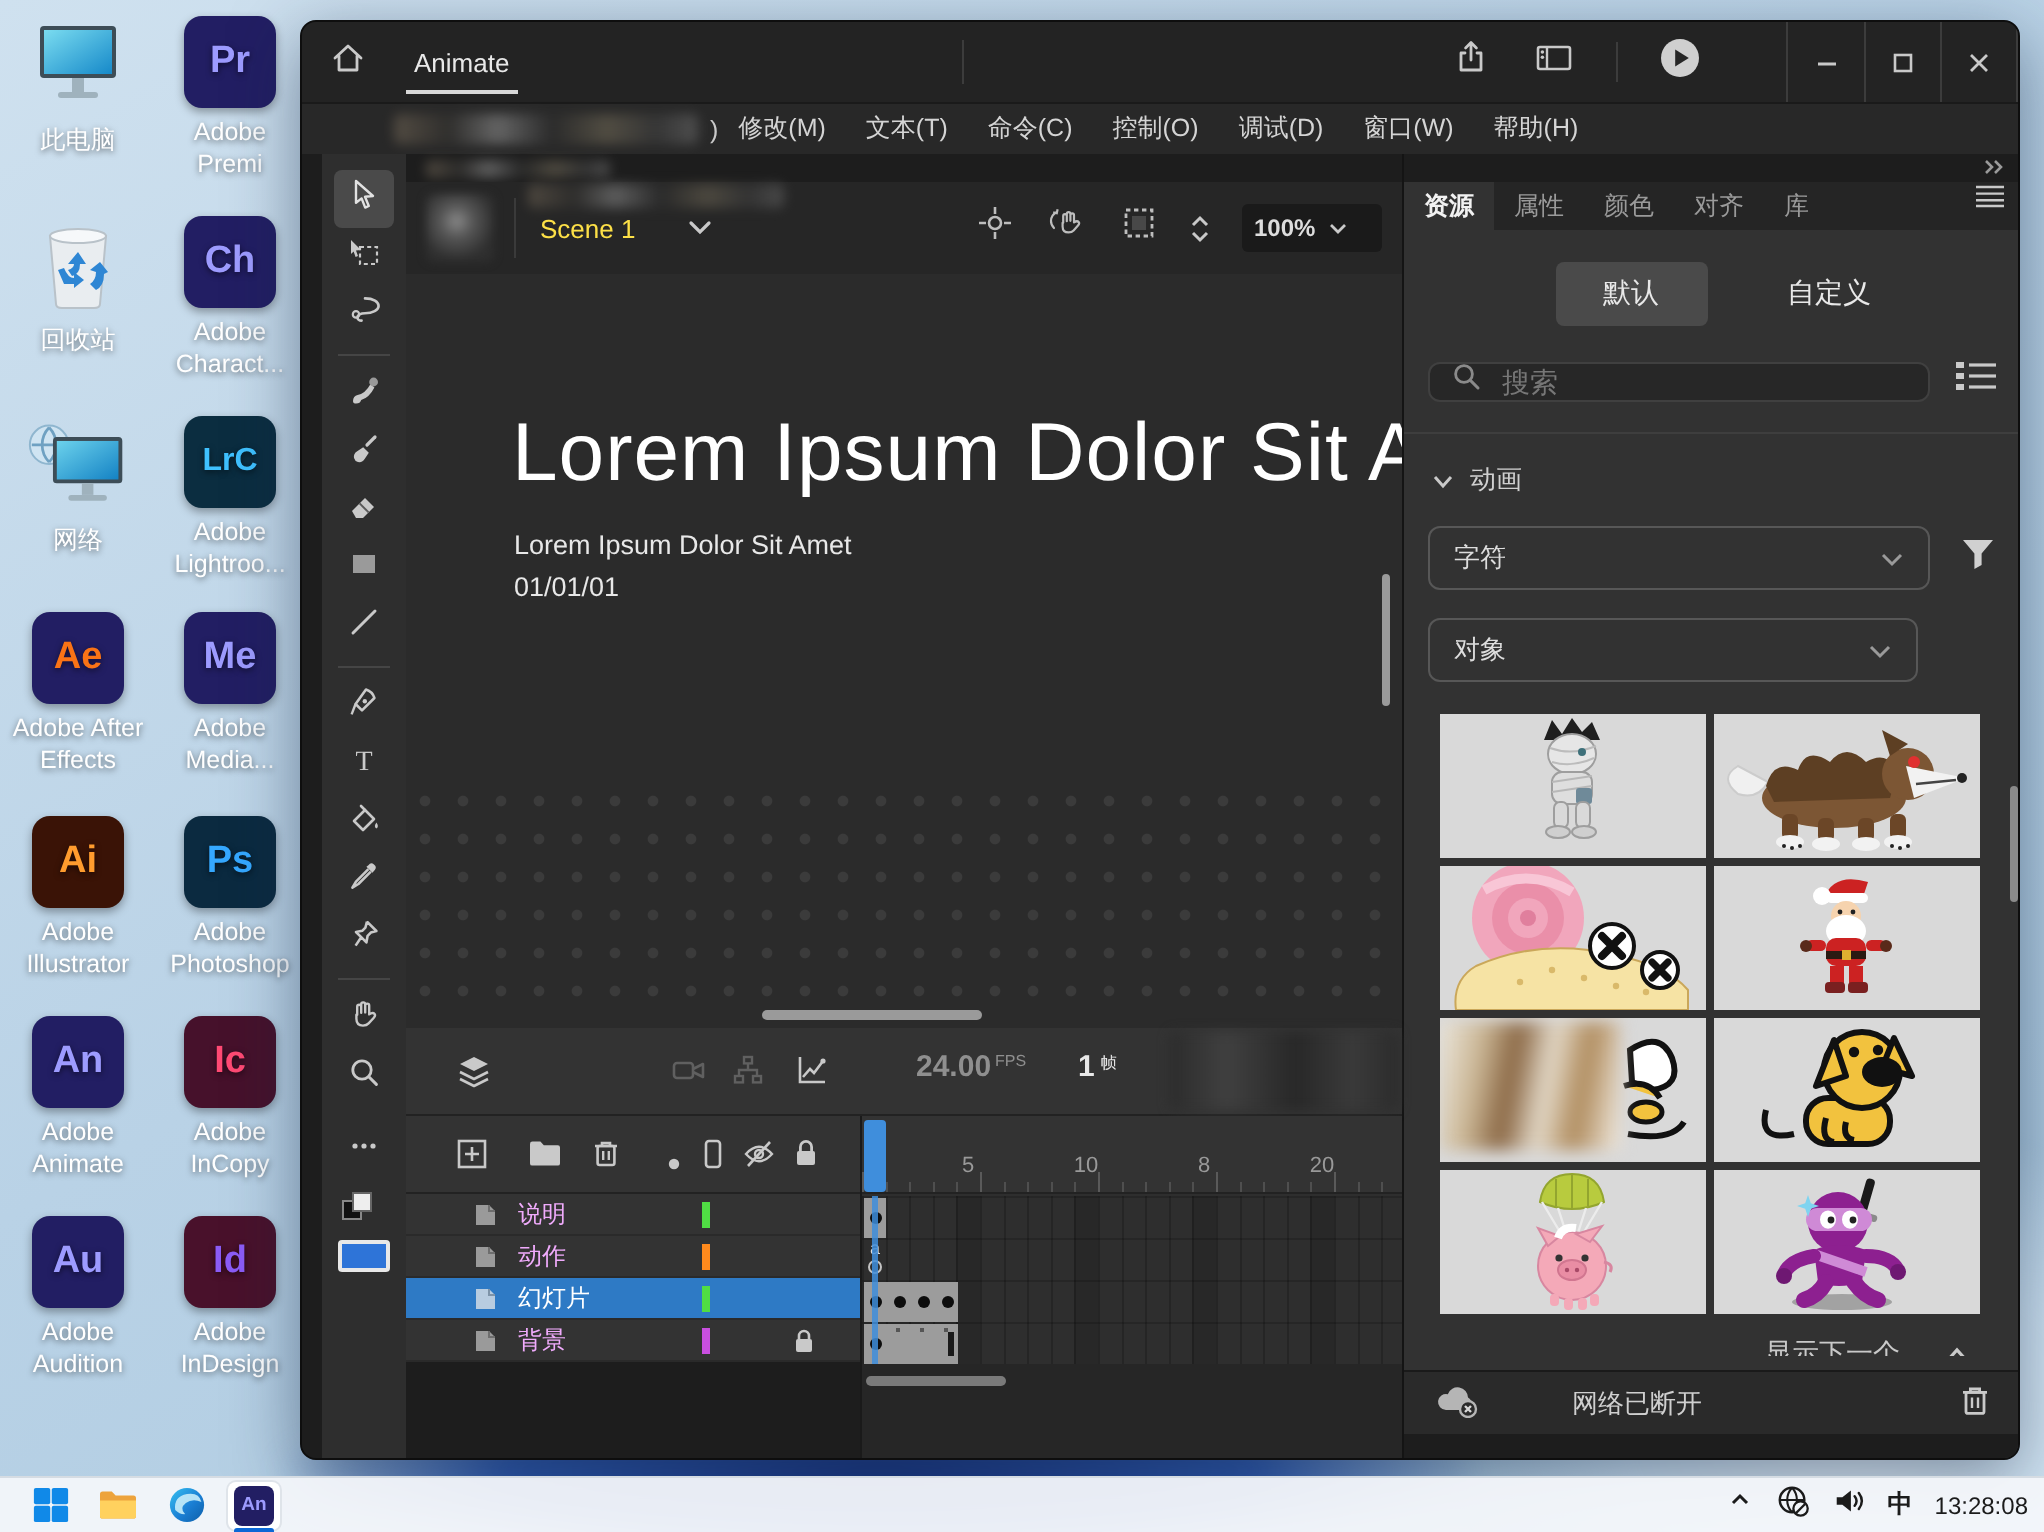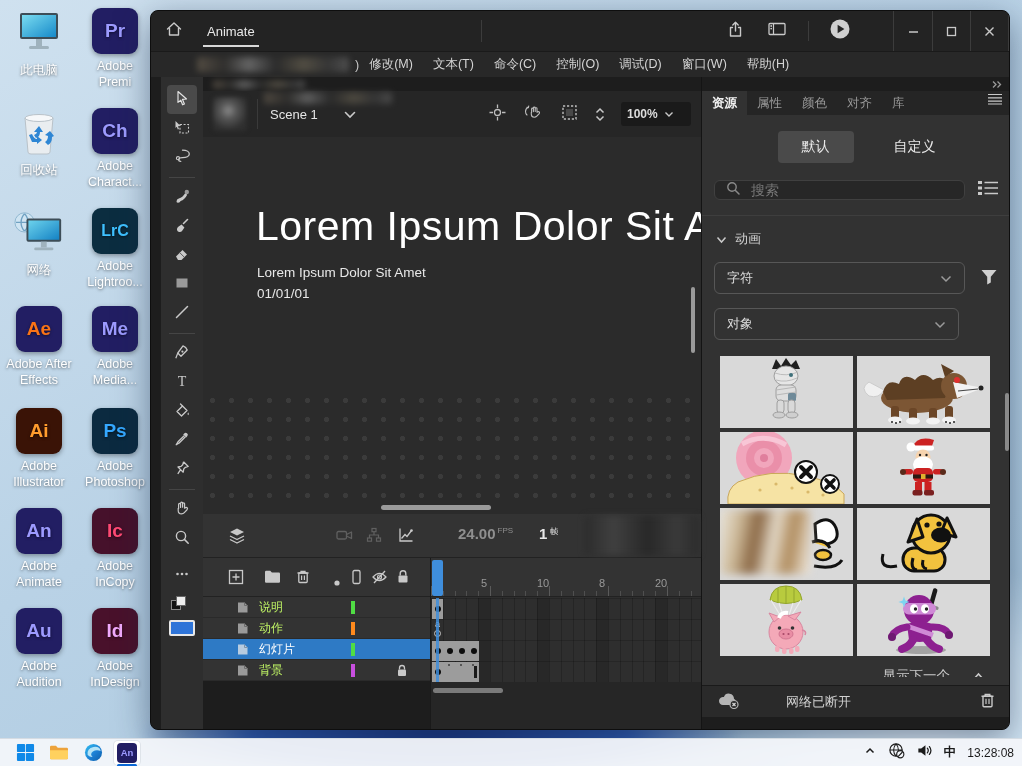--- a/index.html
+++ b/index.html
@@ -60,21 +60,21 @@
   
   .stage-col { width:498px; display:flex; flex-direction:column; flex:0 0 auto; min-height:0; }
   .doc-strip { height:14px; background:#1d1d1d; position:relative; flex:0 0 auto; }
   .doc-blur { position:absolute; left:10px; top:3px; width:92px; height:9px; opacity:.8; }
   .edit-bar { height:46px; background:#262626; display:flex; align-items:center; padding:0 10px; flex:0 0 auto; position:relative; }
   .scene-thumb { width:34px; height:34px; border-radius:4px; filter:blur(2px);
     background:radial-gradient(circle at 45% 40%, #8a8a8a 0%, #555 30%, #2f2f2f 70%); }
   .edit-sep { width:1px; height:30px; background:#3a3a3a; margin:0 12px 0 10px; }
   .scene-wrap { position:relative; display:flex; align-items:center; gap:26px; }
   .scene-blur { position:absolute; left:-6px; top:-13px; width:128px; height:12px; opacity:.75; }
-  .scene-label { color:#e5e5e5; font-size:13px; }
+  .scene-label { color:#fde047; font-size:13px; }
   .edit-right { margin-left:auto; display:flex; align-items:center; gap:16px; }
   .zoom-box { width:70px; height:24px; background:#1a1a1a; border-radius:3px; display:flex; align-items:center;
     justify-content:flex-start; gap:6px; padding:0 6px; color:#ddd; font-size:12px;font-weight:bold; }
   .stepper { display:flex; flex-direction:column; gap:1px; }
 
   .canvas { flex:1; background:#2b2b2b; position:relative; overflow:hidden; min-height:0; }
   .big-title { position:absolute; left:53px; top:66px; color:#fff; font-size:41px; white-space:nowrap; letter-spacing:.5px; }
   .sub-title { position:absolute; left:54px; top:128px; color:#e8e8e8; font-size:13.5px; }
   .date-text { position:absolute; left:54px; top:149px; color:#e8e8e8; font-size:13.5px; }
   .dots-region { position:absolute; left:0; right:10px; top:254px; height:116px;
@@ -93,21 +93,21 @@
   .fps-val { font-size:15px; font-weight:bold; }
   .fps-unit { font-size:8px; margin-top:1px; }
   .frame-group { position:absolute; left:336px; top:11px; display:flex; align-items:flex-start; gap:3px; color:#e8e8e8; }
   .tl-blur { position:absolute; right:2px; top:2px; width:114px; height:39px; filter:blur(3px); border-radius:3px;
     background:linear-gradient(90deg,#2c2c2c,#404040 25%,#282828 55%,#3a3a3a 80%,#2c2c2c); }
   .tl-main { flex:1; display:flex; min-height:0; }
   .tl-left { width:228px; flex:0 0 auto; display:flex; flex-direction:column; border-right:1px solid #1a1a1a; }
   .tl-left-header { height:39px; background:#333; position:relative; border-bottom:1px solid #222; flex:0 0 auto; }
   .tlh { position:absolute; top:10px; }
   .layer-row { height:21px; background:#333; border-bottom:1px solid #2a2a2a; position:relative; display:flex; align-items:center; }
-  .layer-name { position:absolute; left:56px; font-size:12px; color:#bef264; }
+  .layer-name { position:absolute; left:56px; font-size:12px; color:#f0abfc; }
   .layer-page { position:absolute; left:32px; top:3px; }
   .layer-swatch { position:absolute; left:148px; top:4px; width:4px; height:13px; }
   .layer-lock { position:absolute; left:192px; top:3px; }
   .tl-right { flex:1; position:relative; background:#2e2e2e; overflow:hidden; }
   .tl-ruler { position:absolute; top:0; left:0; right:0; height:39px; background:#333; border-bottom:1px solid #222; }
   .tl-ruler .ticks { position:absolute; left:0; right:0; bottom:0; height:5px;
     background:repeating-linear-gradient(90deg,#4f4f4f 0 1px,rgba(0,0,0,0) 1px 11.8px); }
   .tl-ruler .ticks-major { position:absolute; left:0; right:0; bottom:0; height:10px;
     background:repeating-linear-gradient(90deg,#5a5a5a 0 1px,rgba(0,0,0,0) 1px 59px); }
   .ruler-num { position:absolute; bottom:7px; font-size:11px; color:#999; transform:translateX(-50%); }
@@ -274,21 +274,21 @@
   <span class="tile" style="background: rgb(11, 42, 64); color: rgb(53, 168, 255);">Ps</span>
   <span class="desk-label">Adobe
 Photoshop</span>
 </div>
 <div class="desk-icon" style="left:74px;top:508px">
   <span class="tile" style="background: rgb(70, 17, 43); color: rgb(255, 74, 116);">Ic</span>
   <span class="desk-label">Adobe
 InCopy</span>
 </div>
 <div class="desk-icon" style="left:74px;top:608px">
-  <span class="tile" style="background: rgb(73, 17, 43); color: #f0abfc;">Id</span>
+  <span class="tile" style="background: rgb(73, 17, 43); color: #8b5cf6;">Id</span>
   <span class="desk-label">Adobe
 InDesign</span>
 </div>
 
 <div class="window">
 
   <div class="titlebar">
     <div class="home-btn">
       <span><svg width="18" height="18" viewBox="0 0 18 18">
             <path d="M2.5 9 L9 3 L15.5 9 M4.5 8 V15 H13.5 V8" fill="none" stroke="#c9c9c9" stroke-width="1.4" stroke-linecap="round" stroke-linejoin="round"></path>

